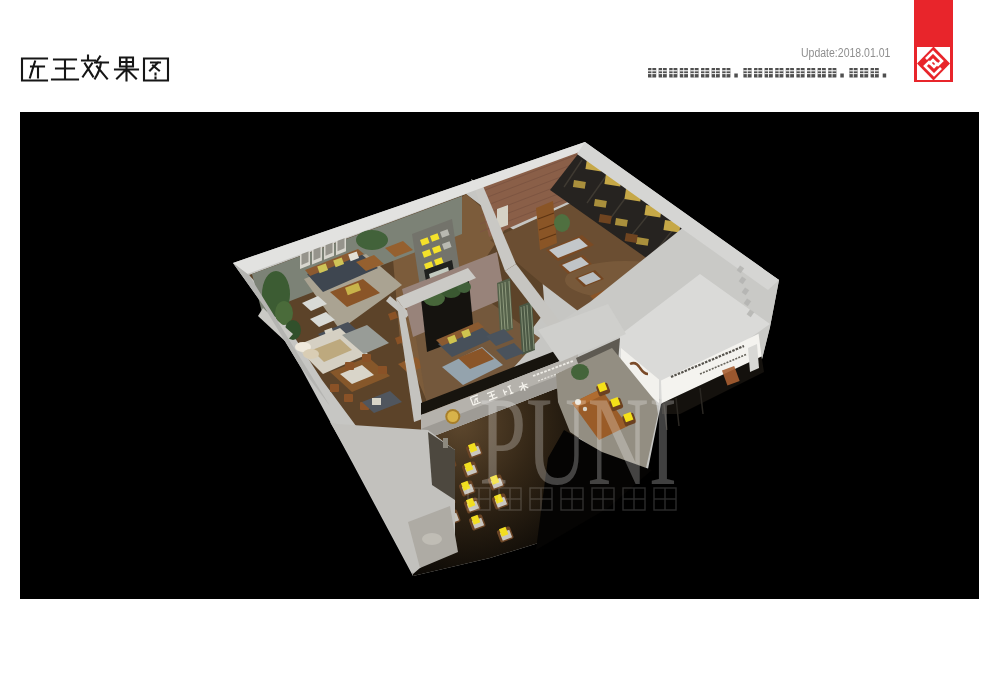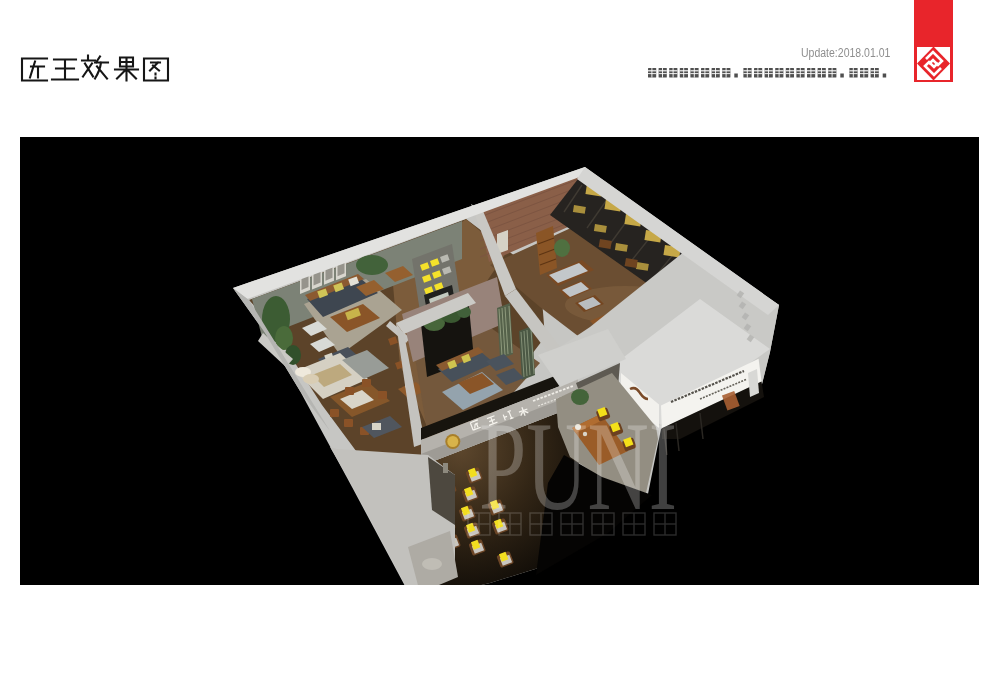--- a/index.html
+++ b/index.html
@@ -1,18 +1,18 @@
 <!DOCTYPE html>
 <html><head>
 <meta charset="utf-8">
 <style>
   html,body{margin:0;padding:0;background:#fff;}
-  #page{position:relative;width:1000px;height:585px;background:#ffffff;overflow:hidden;
+  #page{position:relative;width:1000px;height:674px;background:#ffffff;overflow:hidden;
         font-family:"Liberation Sans",sans-serif;}
-  #canvas{position:absolute;left:20px;top:137px;width:959px;height:487px;background:#737373;}
+  #canvas{position:absolute;left:20px;top:112px;width:959px;height:487px;background:#737373;}
   #update{position:absolute;top:46px;right:110px;color:#8e8e8e;font-size:12.5px;
           transform:scaleX(0.84);transform-origin:right top;letter-spacing:0px;}
 </style>
 </head>
 <body>
 <div id="page">
 
 <svg style="position:absolute;left:20px;top:53px" width="150" height="33" viewBox="0 0 150 32">
  <g stroke="#161616" stroke-width="2.1" fill="none" stroke-linecap="square">
 

